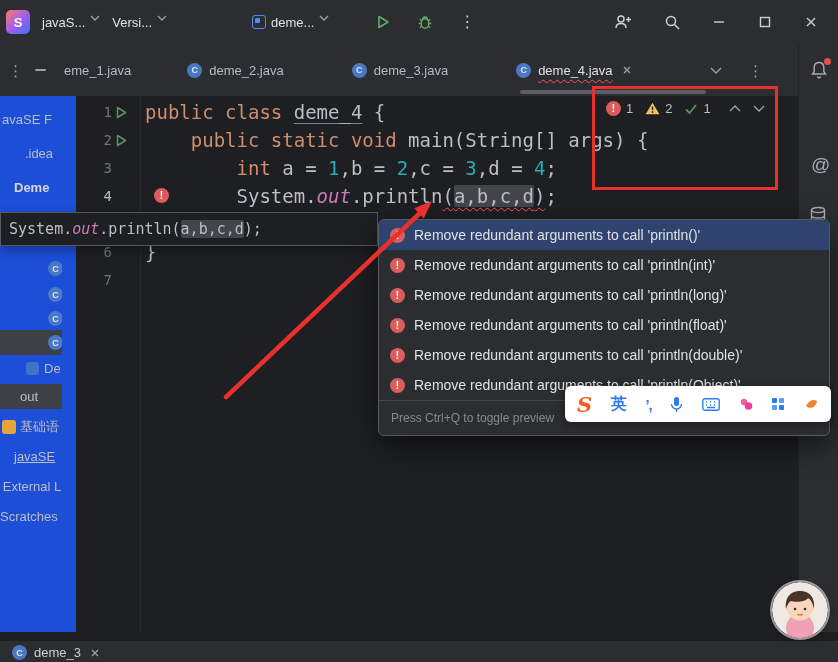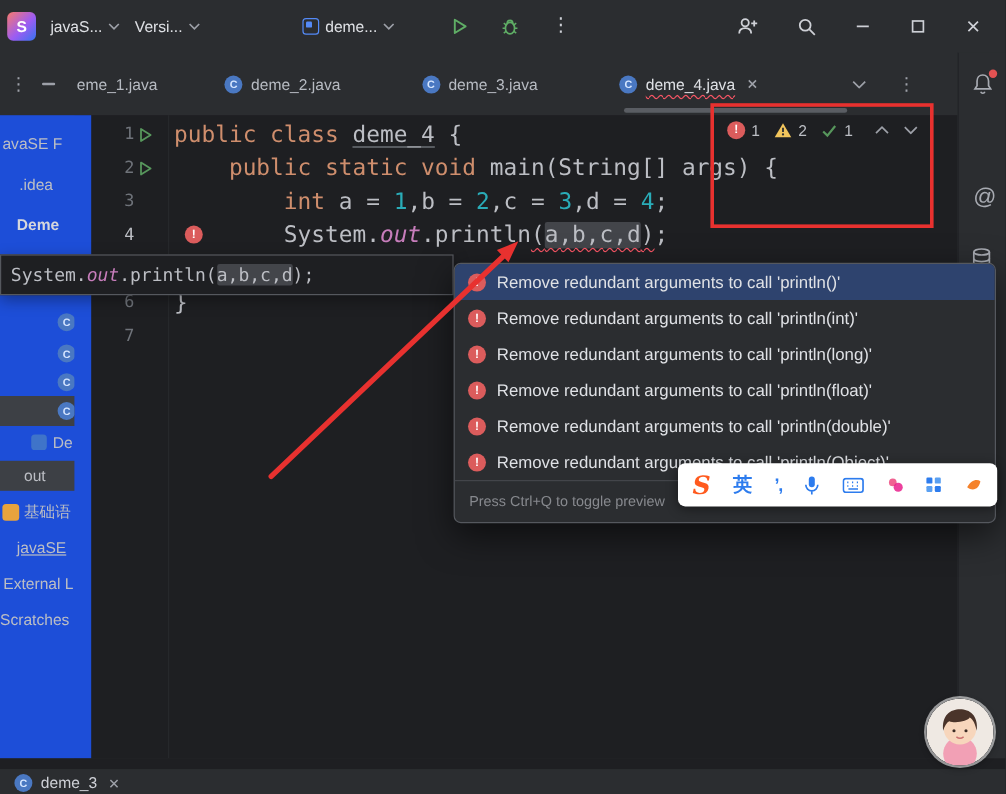--- a/index.html
+++ b/index.html
@@ -3,21 +3,21 @@
 <meta charset="utf-8">
 <style>
   *{box-sizing:border-box;margin:0;padding:0}
   body{position:relative;width:838px;height:662px;overflow:hidden;background:#2B2D30;font-family:"Liberation Sans",sans-serif;color:#BCBEC4}
   .mono{font-family:"DejaVu Sans Mono","Liberation Mono",monospace}
   svg{display:block}
 
   
   .titlebar{position:absolute;left:0;top:0;width:838px;height:44px;display:flex;align-items:center}
   .app-logo{width:24px;height:24px;margin-left:6px;border-radius:5px;background:linear-gradient(135deg,#F97A6C 0%,#9D5CF2 55%,#3574F0 100%);display:flex;align-items:center;justify-content:center;color:#fff;font-size:13px;font-weight:bold}
-  .tb-widget{display:flex;align-items:center;gap:5px;margin-left:12px;color:#DFE1E5;font-size:13px;cursor:default}
+  .tb-widget{display:flex;align-items:flex-start;gap:5px;margin-left:12px;color:#DFE1E5;font-size:13px;cursor:default}
   .tb-center{position:absolute;left:252px;top:0;height:44px;display:flex;align-items:center}
   .runcfg-icon{width:14px;height:14px;border:1.5px solid #548AF7;border-radius:3px;position:relative}
   .runcfg-icon::after{content:"";position:absolute;left:2px;top:2px;width:5px;height:5px;background:#548AF7;border-radius:1px}
   .tb-run{margin-left:46px}
   .tb-debug{margin-left:26px}
   .tb-kebab{margin-left:26px;color:#CED0D6;font-size:16px;line-height:1}
   .tb-right{position:absolute;right:0;top:0;height:44px;display:flex;align-items:center;gap:32px;padding-right:20px}
 
   
   .tabbar{position:absolute;left:0;top:44px;width:838px;height:52px}
@@ -205,21 +205,21 @@
     </span>
     <span class="pc-kebab">⋮</span>
   </div>
   <div class="tabs-scrollthumb"></div>
 </div>
 
 <div class="project-panel">
     <div class="tree-row" style="top: 11px; padding-left: 2px;">
       <span>avaSE F</span>
     </div>
-    <div class="tree-row" style="top: 45px; padding-left: 16px;">
+    <div class="tree-row" style="top: 45px; padding-left: 16px; justify-content: center;">
       <span>.idea</span>
     </div>
     <div class="tree-row bold" style="top: 79px; padding-left: 14px;">
       <span>Deme</span>
     </div>
     <div class="tree-row" style="top: 160px; padding-left: 48px;">
       <span class="class-icon">C</span>
     </div>
     <div class="tree-row" style="top: 186px; padding-left: 48px;">
       <span class="class-icon">C</span>

